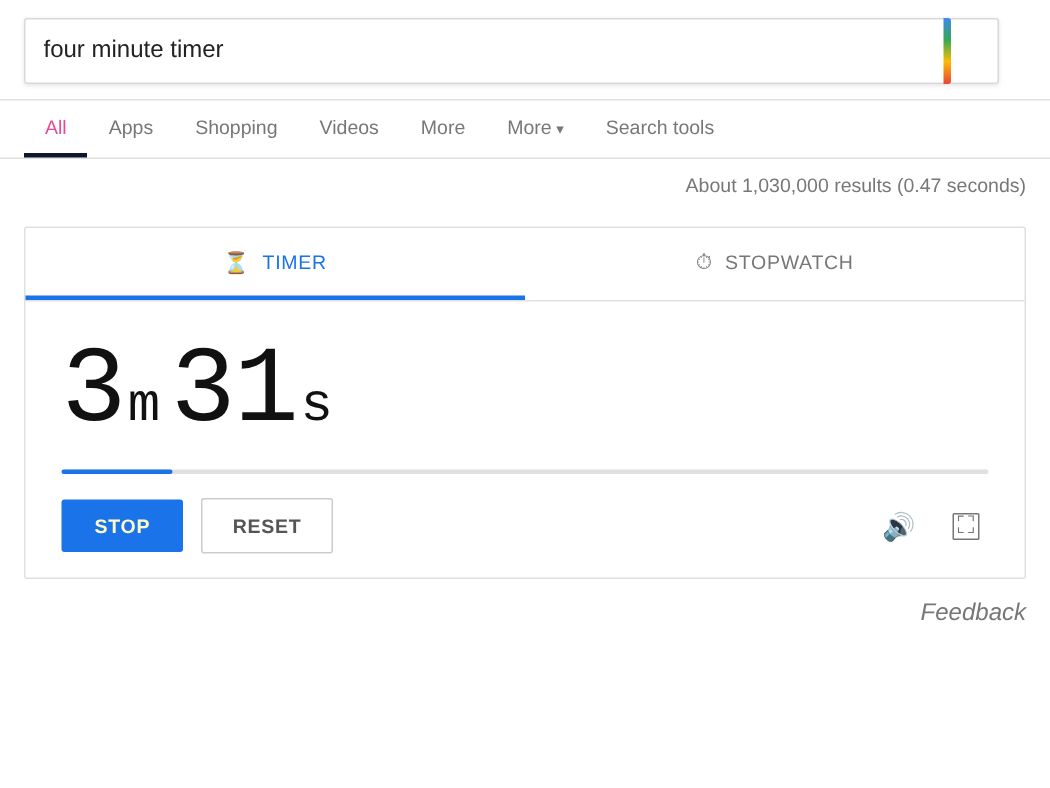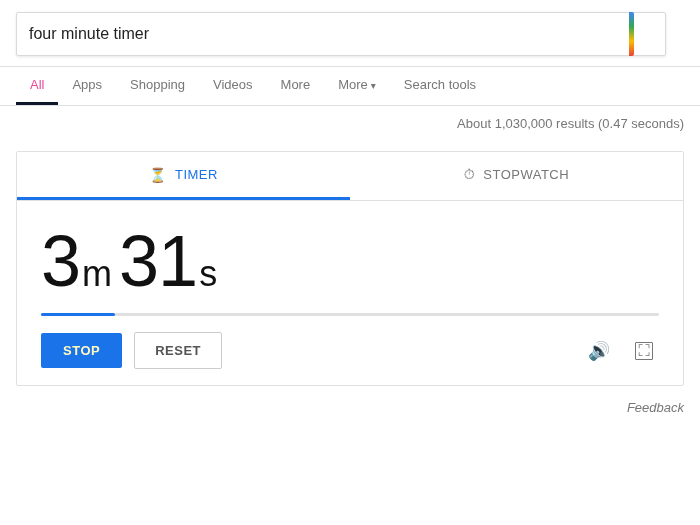--- a/index.html
+++ b/index.html
@@ -110,20 +110,21 @@
     
     .timer-display {
       padding: 24px 24px 16px 24px;
     }
     .timer-time {
       font-size: 72px;
       font-weight: 400;
       color: #111;
       line-height: 1;
       letter-spacing: -1px;
+      font-family: Liberation Mono, monospace;
     }
     .timer-time .unit {
       font-size: 36px;
       font-weight: 400;
       color: #111;
       margin-left: 2px;
       margin-right: 8px;
     }
 
     
@@ -183,21 +184,21 @@
       background: transparent;
       display: flex;
       align-items: center;
       justify-content: center;
     }
 
     
     .feedback-row {
       text-align: right;
       padding: 4px 16px 8px 16px;
-      font-size: 13px;
+      font-size: 16px;
       color: #777;
       font-style: italic;
     }
 
     
     .chevron-down::after {
       content: '▾';
       font-size: 10px;
     }
 

